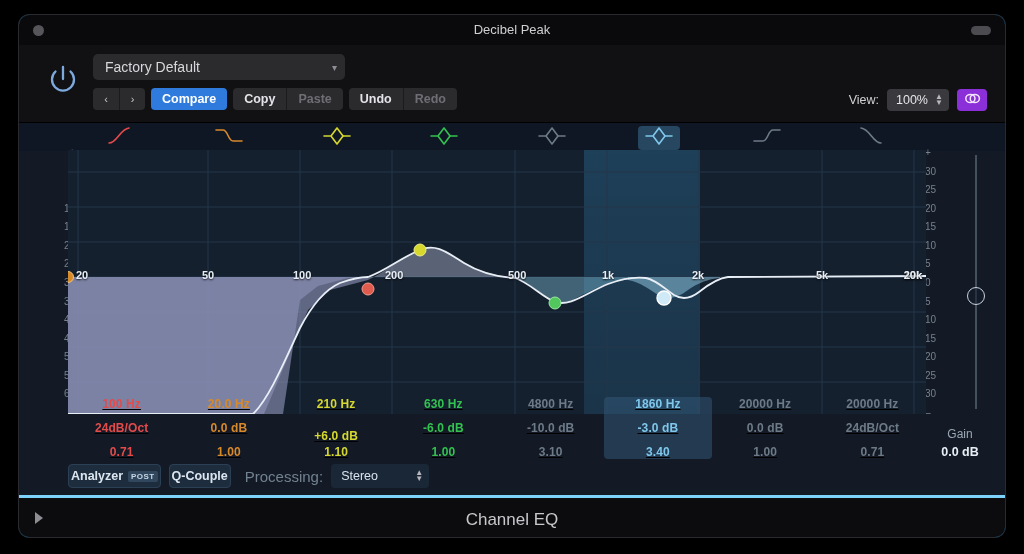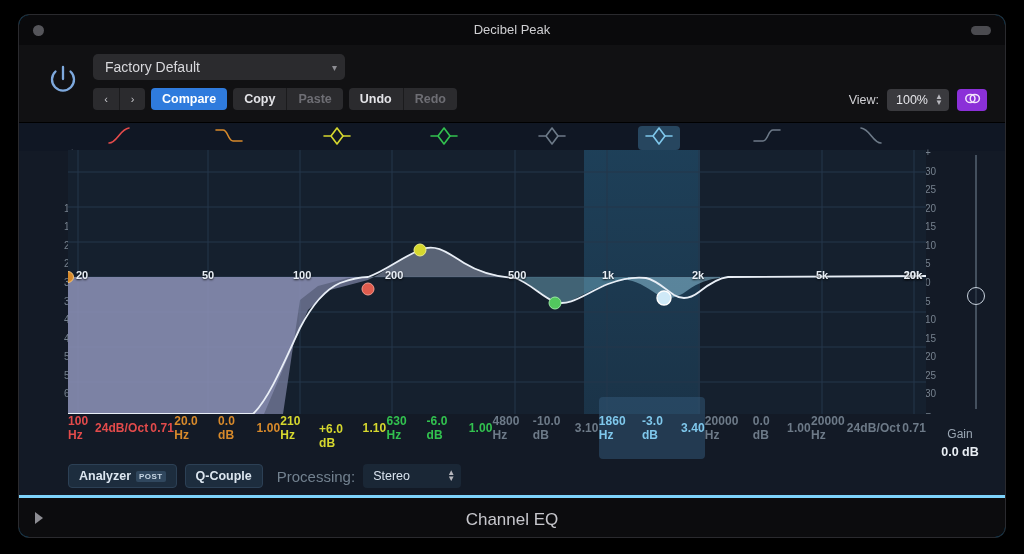--- a/index.html
+++ b/index.html
@@ -184,24 +184,25 @@
   }
 
   
   #param-table {
     position: absolute; left: 49px; right: 79px; bottom: 36px;
     height: 62px;
     display: flex;
   }
   .param-col {
     flex: 1;
-    display: flex; flex-direction: row;
+    display: flex; flex-direction: column;
     align-items: center; justify-content: space-between;
     gap: 2px;
     border-radius: 4px;
+    text-decoration: underline;
   }
   .param-col.selected { background: rgba(49,86,116,0.55); }
   .param-col .pv {
     font-size: 12px; font-weight: bold;
     letter-spacing: 0.1px;
     cursor: pointer;
   }
   #gain-col {
     position: absolute; right: 8px; bottom: 36px;
     width: 74px; height: 62px;
@@ -211,21 +212,21 @@
   #gain-col .gl { font-size: 12px; color: #9aa6b3; }
   #gain-col .gv { font-size: 12.5px; color: #e9eef4; font-weight: bold; cursor: pointer; }
 
   
   #eq-controls {
     position: absolute; left: 49px; bottom: 6px;
     height: 26px;
     display: flex; align-items: center; gap: 8px;
   }
   .sq-btn {
-    height: 24px; padding: 0 10px;
+    height: 24px; padding: 0 2px;
     background: #1d2d3e;
     border: 1px solid #2c4055;
     border-radius: 4px;
     display: flex; align-items: center; gap: 5px;
     font-size: 12.5px; font-weight: bold; color: #dce6f0;
     cursor: pointer; user-select: none;
   }
   .sq-btn .sup {
     font-size: 8px; font-weight: bold;
     background: #30475e; color: #c8d6e4;

